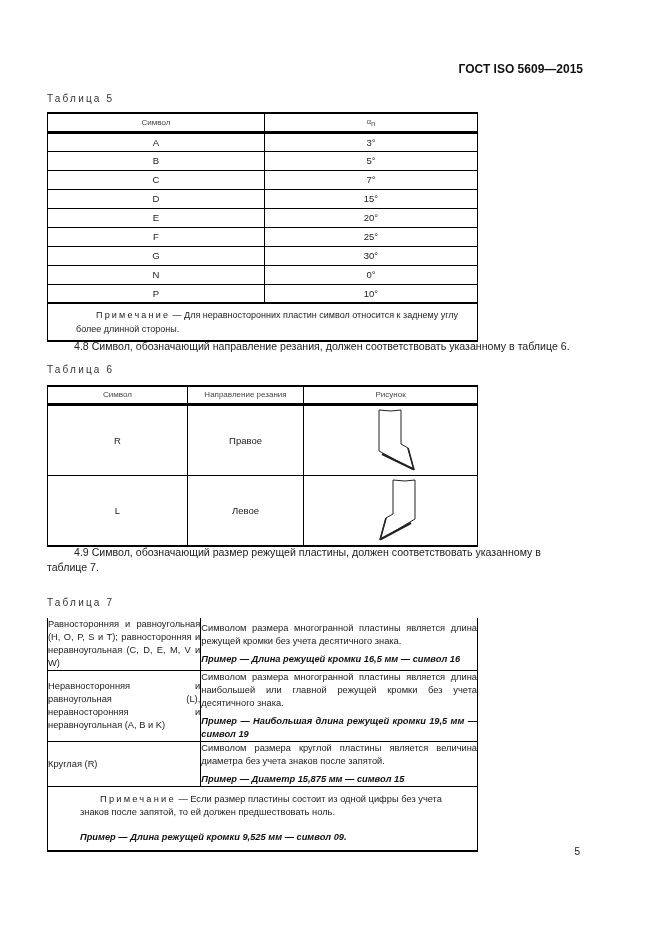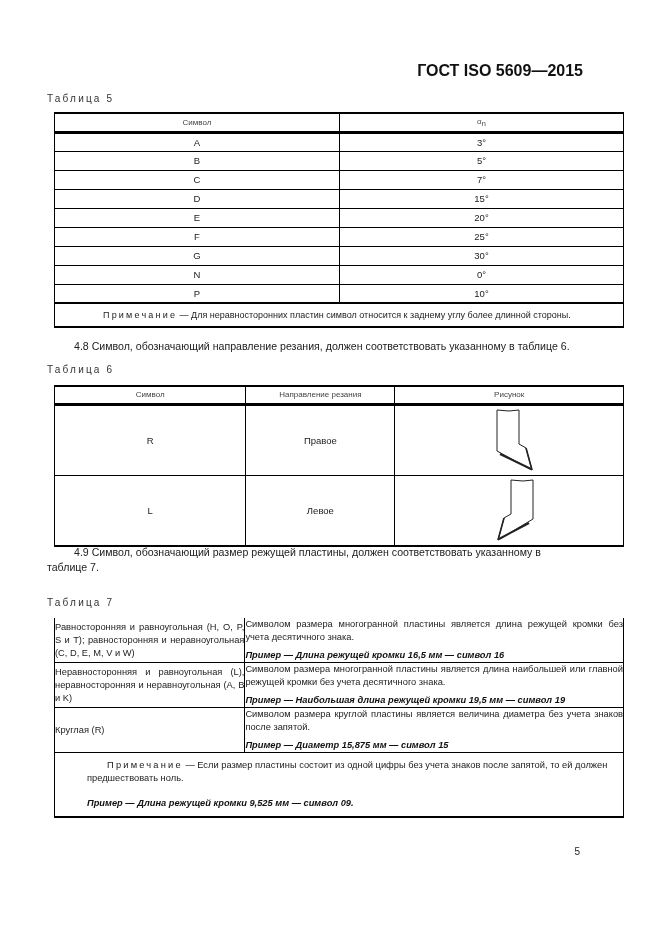--- a/index.html
+++ b/index.html
@@ -2,32 +2,32 @@
 <html><head>
 <meta charset="utf-8">
 <style>
   html, body { margin: 0; padding: 0; background: #ffffff; }
   body {
     width: 661px; height: 935px; position: relative; overflow: hidden;
     font-family: "Liberation Sans", sans-serif; color: #1a1a1a;
   }
   .doc-header {
     position: absolute; right: 78px; top: 62px;
-    font-weight: bold; font-size: 16px; color: #111;
+    font-weight: bold; font-size: 12px; color: #111;
   }
   .table-caption {
     position: absolute; left: 47px; font-size: 10px; letter-spacing: 2.2px; color: #333;
   }
   .para {
     position: absolute; left: 47px; width: 535px;
     font-size: 10.6px; line-height: 15px; color: #222;
     text-indent: 27px;
   }
   table.gt {
-    position: absolute; left: 54px; width: 570px;
+    position: absolute; left: 47px; width: 431px;
     border-collapse: collapse; font-size: 9.5px; color: #222;
   }
   table.gt td, table.gt th {
     border-left: 1.5px solid #000; border-right: 1.5px solid #000;
     border-bottom: 1px solid #000; padding: 0; text-align: center; vertical-align: middle;
   }
   table.gt th {
     font-weight: normal; font-size: 8px; color: #444;
     border-top: 2.5px solid #000; border-bottom: 3.5px solid #000;
   }

